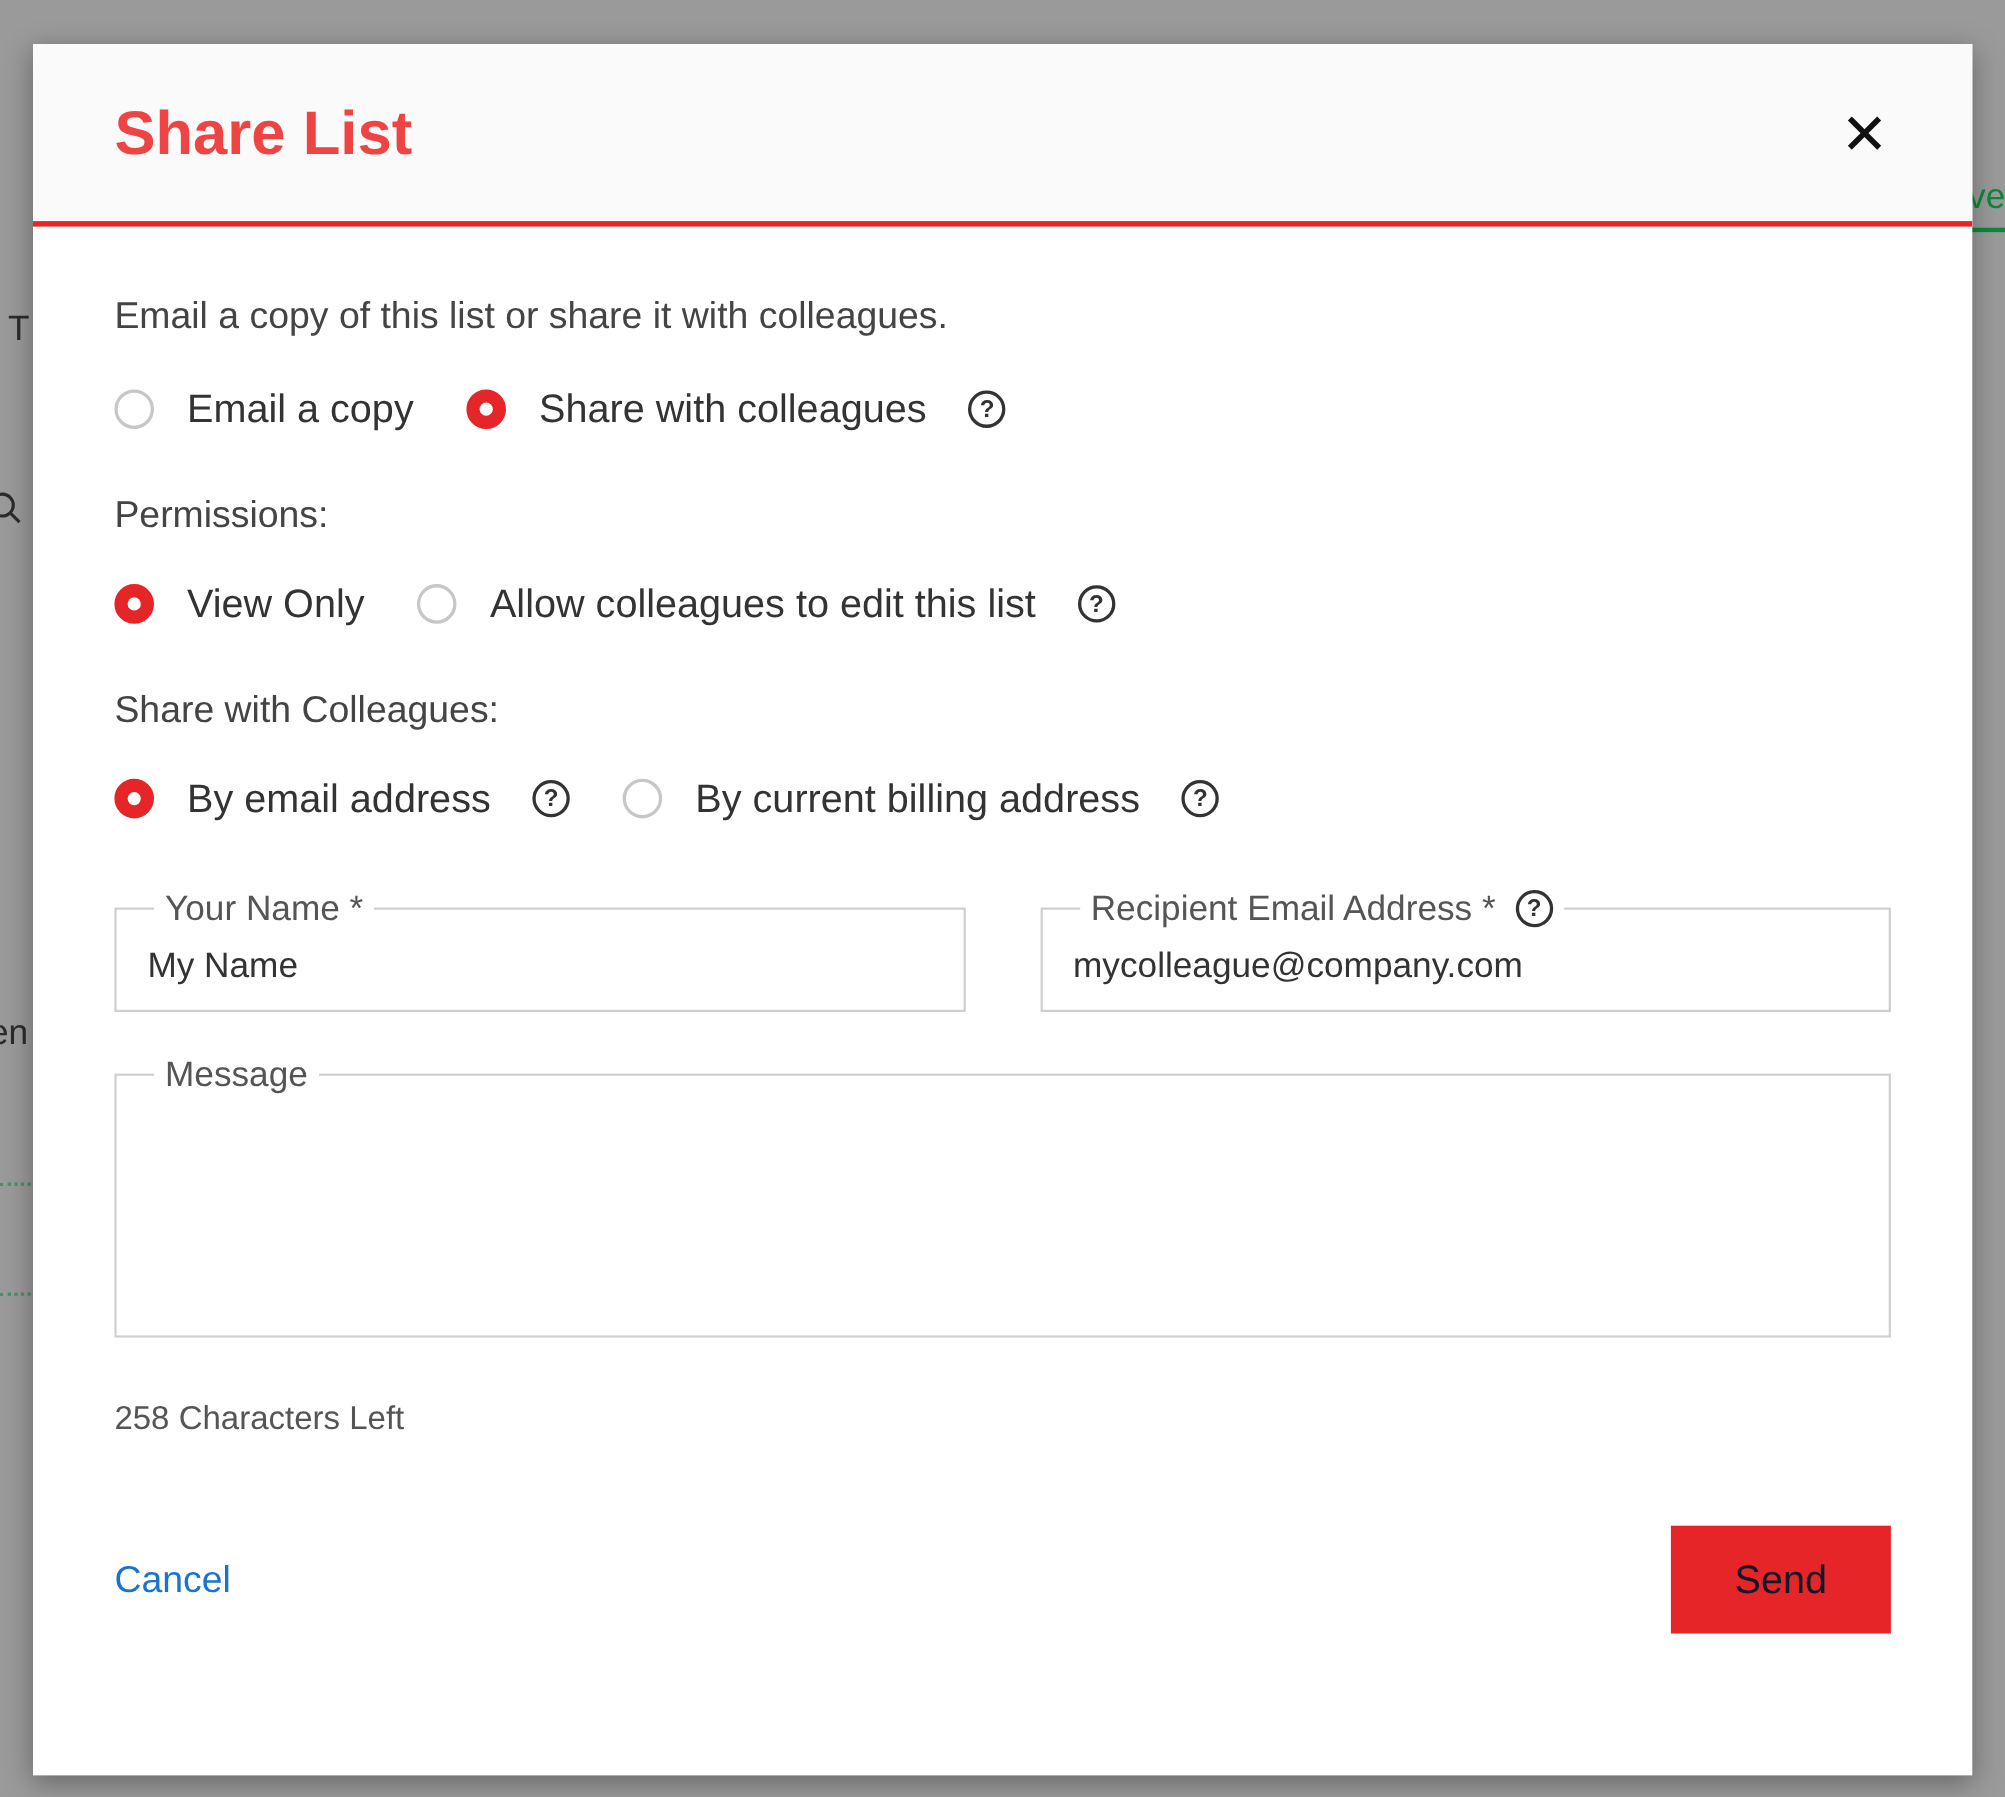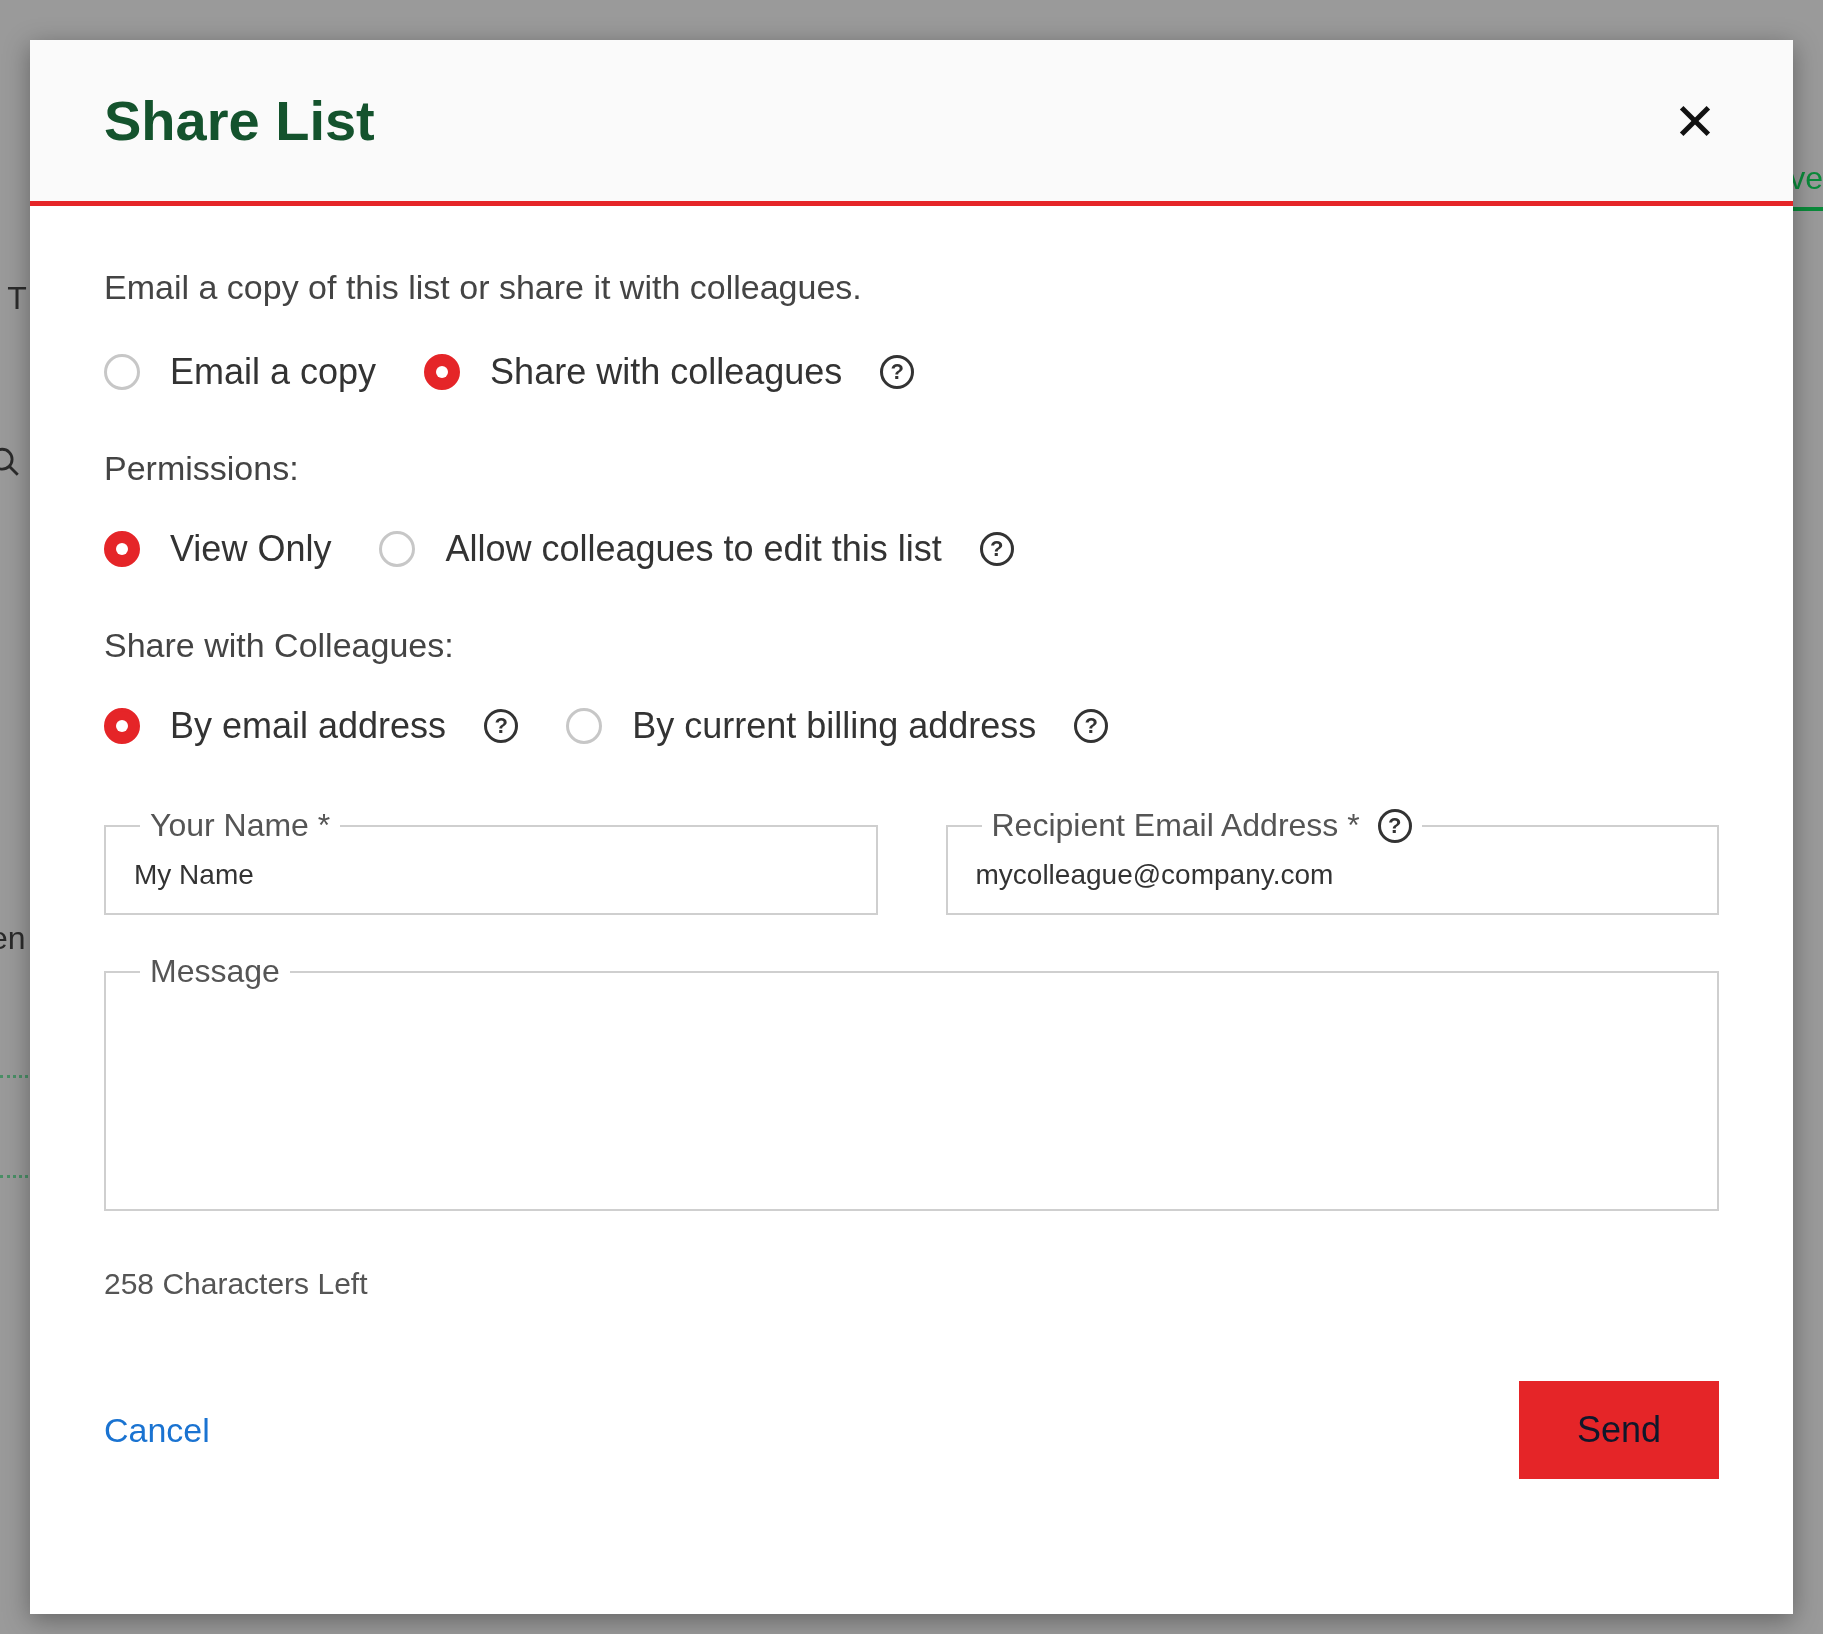--- a/index.html
+++ b/index.html
@@ -41,21 +41,21 @@
       box-shadow: 0 6px 24px rgba(0,0,0,0.35);
       display: flex; flex-direction: column;
     }
     .modal-header {
       display: flex; align-items: center; justify-content: space-between;
       padding: 48px 74px 48px 74px;
       background: #fafafa;
       border-bottom: 5px solid #e52528;
     }
     .modal-title {
-      font-size: 56px; font-weight: 700; color: #14532d;
+      font-size: 56px; font-weight: 700; color: #ef4444;
     }
     .close-btn {
       cursor: pointer; width: 48px; height: 48px;
       display: flex; align-items: center; justify-content: center;
     }
     .close-btn svg { width: 40px; height: 40px; }
     .modal-body {
       padding: 62px 74px 40px 74px;
       flex: 1;
       display: flex; flex-direction: column;
@@ -106,21 +106,21 @@
     .field-wrap .label {
       position: absolute; top: -18px; left: 36px;
       background: #fff; padding: 0 10px;
       font-size: 32px; color: #555;
       display: flex; align-items: center; gap: 10px;
     }
     .field-wrap input, .field-wrap textarea {
       width: 100%;
       border: 2px solid #cfcfcf;
       padding: 32px 28px 22px 28px;
-      font-size: 28px; color: #333;
+      font-size: 32px; color: #333;
       font-family: inherit;
     }
     .field-wrap textarea {
       height: 240px; resize: none;
       padding-top: 36px;
     }
     .full { width: 100%; }
     .char-left {
       font-size: 30px; color: #555; margin-top: 24px;
     }

